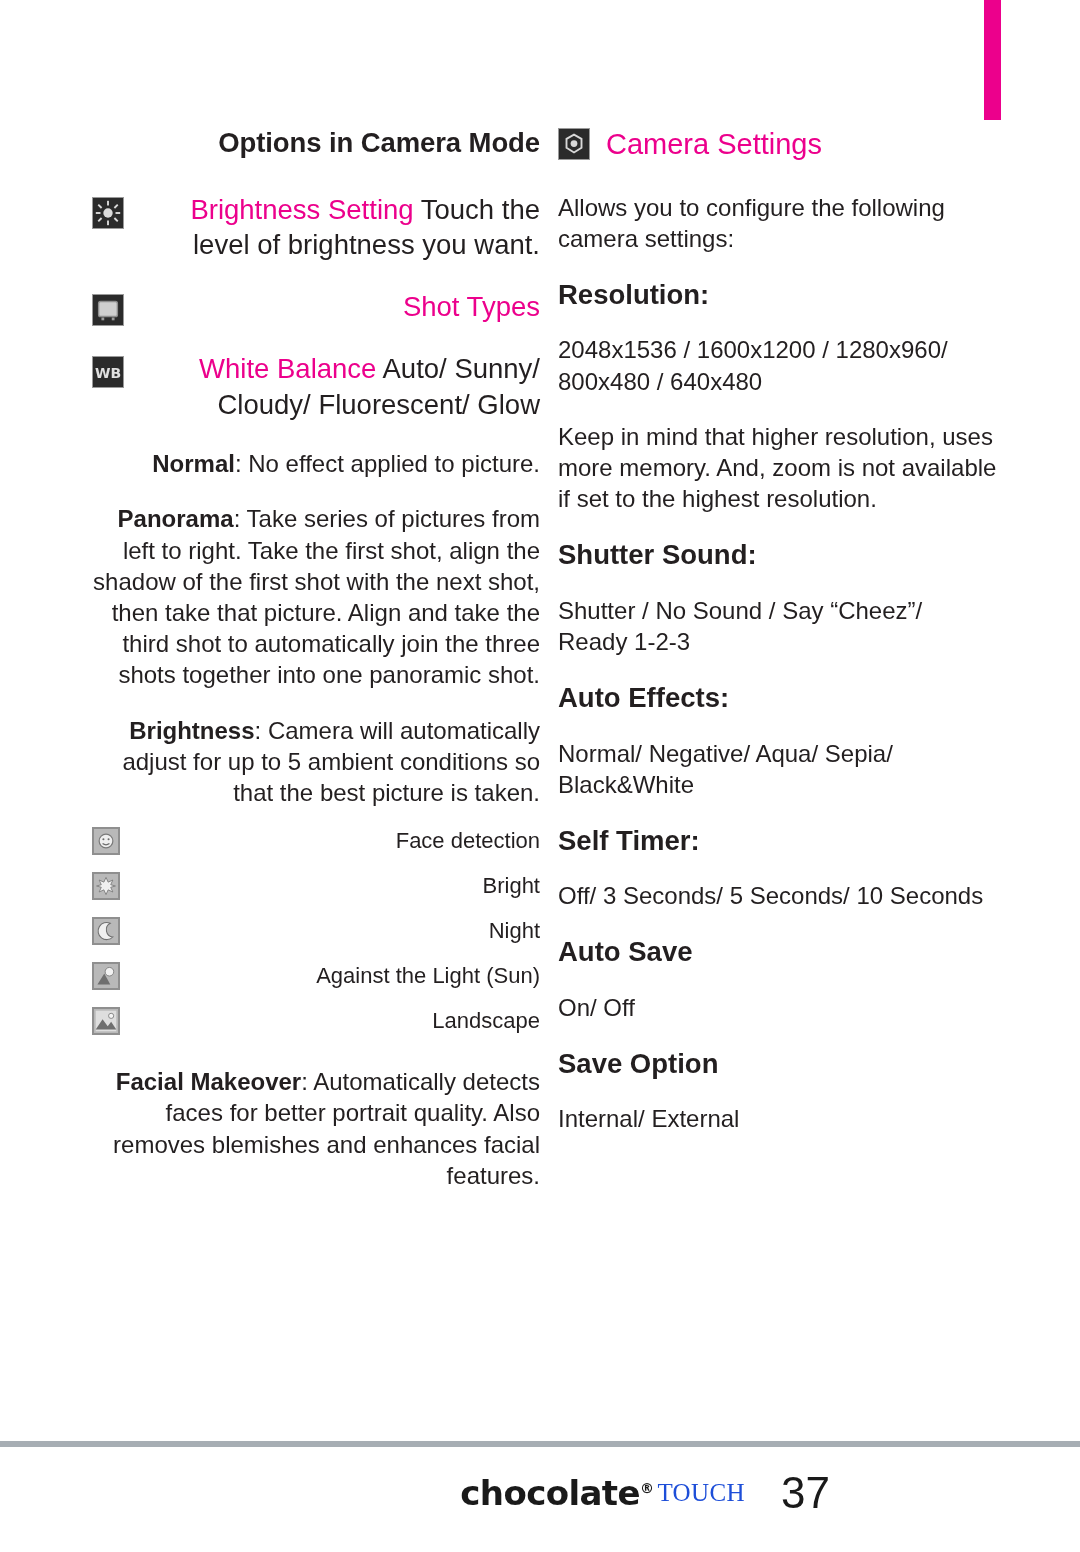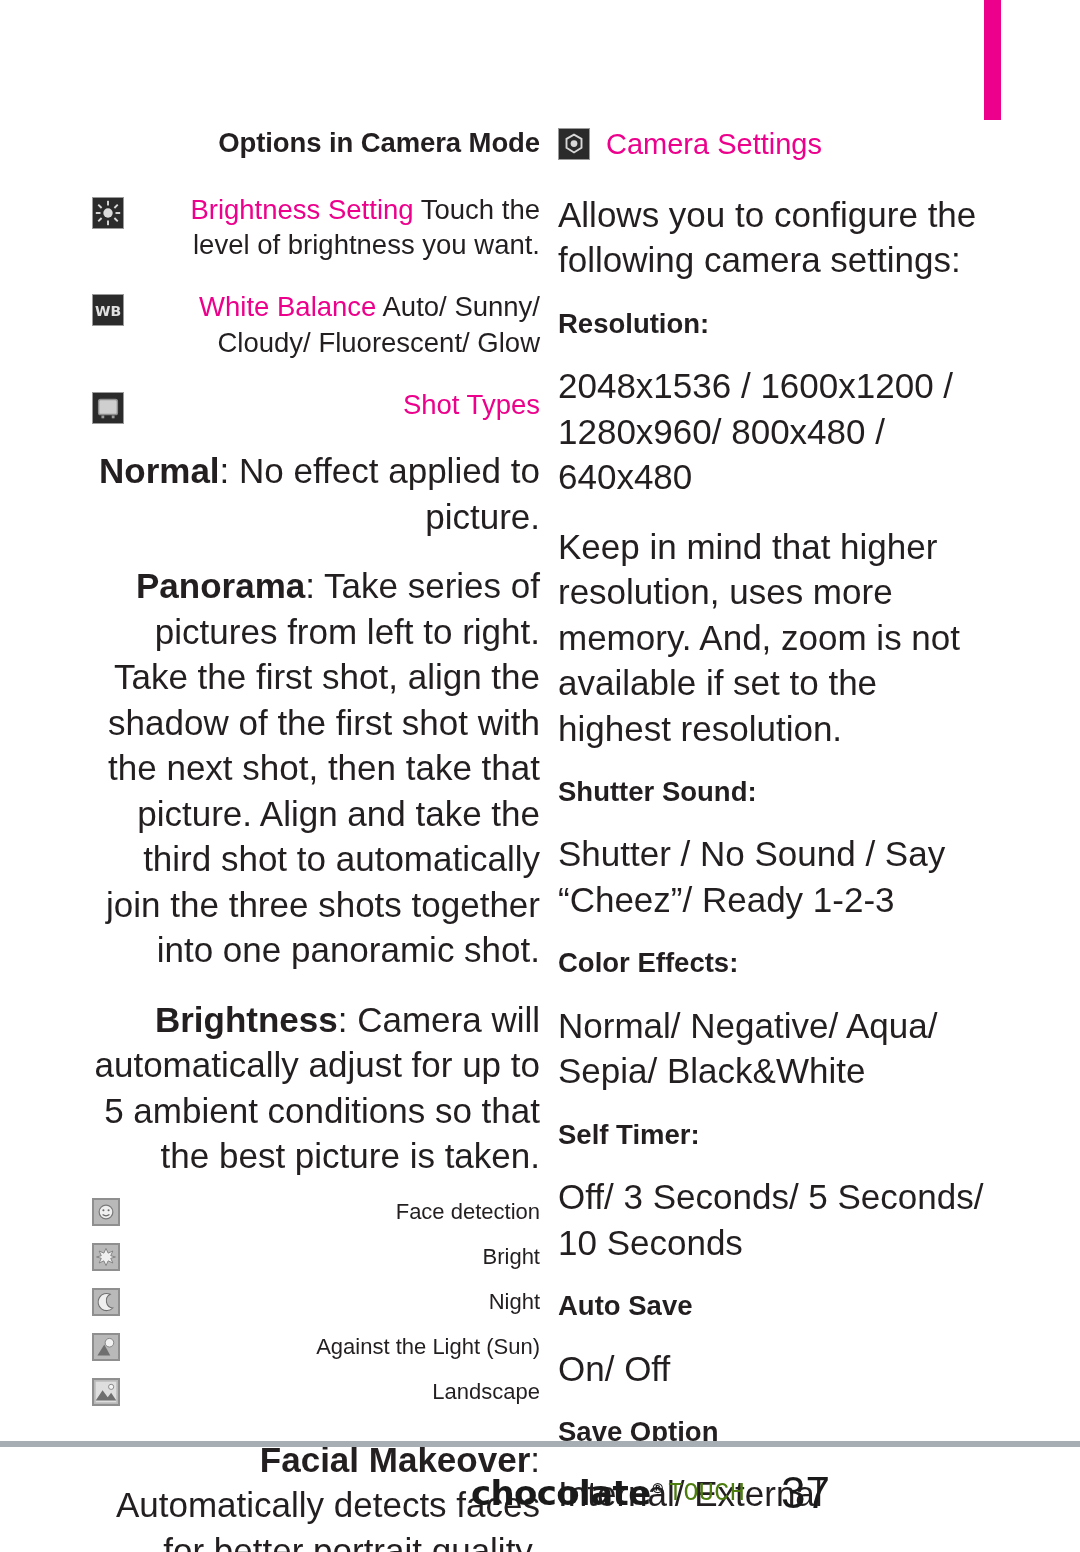--- a/index.html
+++ b/index.html
@@ -43,21 +43,21 @@
   
   .h-section {
     font-size: 27.5px;
     font-weight: bold;
     letter-spacing: -0.1px;
     line-height: 1.22;
     margin: 0 0 32px 0;
     color: #231f20;
   }
   .para {
-    font-size: 35px;
+    font-size: 24px;
     line-height: 1.30;
     margin: 0 0 24px 0;
     color: #231f20;
   }
   .para.tight { margin-bottom: 18px; }
   .para b, .para .bold { font-weight: bold; }
 
   .sub-head {
     font-size: 27.5px;
     font-weight: bold;
@@ -147,23 +147,23 @@
     font-family: "DejaVu Sans", sans-serif;
   }
   .brand-reg {
     font-size: 14px;
     vertical-align: super;
     font-weight: bold;
   }
   .brand-touch {
     font-size: 25px;
     letter-spacing: 0.4px;
-    color: #4d7c0f;
+    color: #1d4ed8;
     margin-left: 4px;
-    font-family: Liberation Mono, monospace;
+    font-family: Liberation Serif, serif;
   }
   .page-num {
     font-size: 44px;
     color: #1a1a1a;
     margin-left: 36px;
     font-family: "Liberation Sans", sans-serif;
   }
   .nowrap { white-space: nowrap; }
 </style>
 </head>
@@ -189,40 +189,40 @@
             <rect x="6.4" y="6.4" width="2" height="5" transform="rotate(-45 7.4 8.9)"></rect>
             <rect x="23.6" y="20.6" width="2" height="5" transform="rotate(-45 24.6 23.1)"></rect>
             <rect x="6.4" y="20.6" width="2" height="5" transform="rotate(45 7.4 23.1)"></rect>
             <rect x="23.6" y="6.4" width="2" height="5" transform="rotate(45 24.6 8.9)"></rect>
           </g>
         </svg>
       </span>
       <div class="body"><span class="pink">Brightness Setting</span><span> Touch the level of brightness you want.</span></div>
     </div>
 
-    <div class="icon-row">
-      <span class="ico">
-        <svg viewBox="0 0 32 32">
-          <text x="16" y="22" text-anchor="middle" font-family="DejaVu Sans, sans-serif" font-size="15" font-weight="bold" fill="#e0e0e0">WB</text>
-        </svg>
-      </span>
-      <div class="body"><span class="pink">White Balance</span><span>  Auto/ Sunny/ Cloudy/ Fluorescent/ Glow</span></div>
-    </div>
-
     <div class="icon-row" style="margin-bottom:26px;">
       <span class="ico">
         <svg viewBox="0 0 32 32">
           <rect x="6" y="7" width="20" height="16" rx="2" fill="#cfcfcf" stroke="#8d8d8d" stroke-width="1.5"></rect>
           <rect x="9" y="24" width="3" height="3" fill="#9a9a9a"></rect>
           <rect x="20" y="24" width="3" height="3" fill="#9a9a9a"></rect>
         </svg>
       </span>
       <div class="body"><span class="pink">Shot Types</span></div>
     </div>
 
+    <div class="icon-row">
+      <span class="ico">
+        <svg viewBox="0 0 32 32">
+          <text x="16" y="22" text-anchor="middle" font-family="DejaVu Sans, sans-serif" font-size="15" font-weight="bold" fill="#e0e0e0">WB</text>
+        </svg>
+      </span>
+      <div class="body"><span class="pink">White Balance</span><span>  Auto/ Sunny/ Cloudy/ Fluorescent/ Glow</span></div>
+    </div>
+
     <p class="para"><span class="bold">Normal</span><span>: </span><span>No effect applied to picture.</span></p>
 
     <p class="para"><span class="bold">Panorama</span><span>: </span><span>Take series of pictures from left to right. Take the first shot, align the shadow of the first shot with the next shot, then take that picture. Align and take the third shot to automatically join the three shots together into one panoramic shot.</span></p>
 
     <p class="para tight"><span class="bold">Brightness</span><span>: </span><span>Camera will automatically adjust for up to 5 ambient conditions so that the best picture is taken.</span></p>
 
     <ul class="mode-list">
       <li>
         <span class="ico-sm">
           <svg viewBox="0 0 28 28">
@@ -292,21 +292,21 @@
 
     <p class="para">Allows you to configure the following camera settings:</p>
 
     <div class="sub-head">Resolution:</div>
     <p class="para">2048x1536 / 1600x1200 / 1280x960/ 800x480 / 640x480</p>
     <p class="para">Keep in mind that higher resolution, uses more memory. And, zoom is not available if set to the highest resolution.</p>
 
     <div class="sub-head">Shutter Sound:</div>
     <p class="para">Shutter / No Sound / Say “Cheez”/ Ready 1-2-3</p>
 
-    <div class="sub-head">Color Effects:</div>
+    <div class="sub-head">Auto Effects:</div>
     <p class="para">Normal/ Negative/ Aqua/ Sepia/ Black&amp;White</p>
 
     <div class="sub-head">Self Timer:</div>
     <p class="para">Off/ 3 Seconds/ 5 Seconds/ 10 Seconds</p>
 
     <div class="sub-head">Auto Save</div>
     <p class="para">On/ Off</p>
 
     <div class="sub-head">Save Option</div>
     <p class="para">Internal/ External</p>

